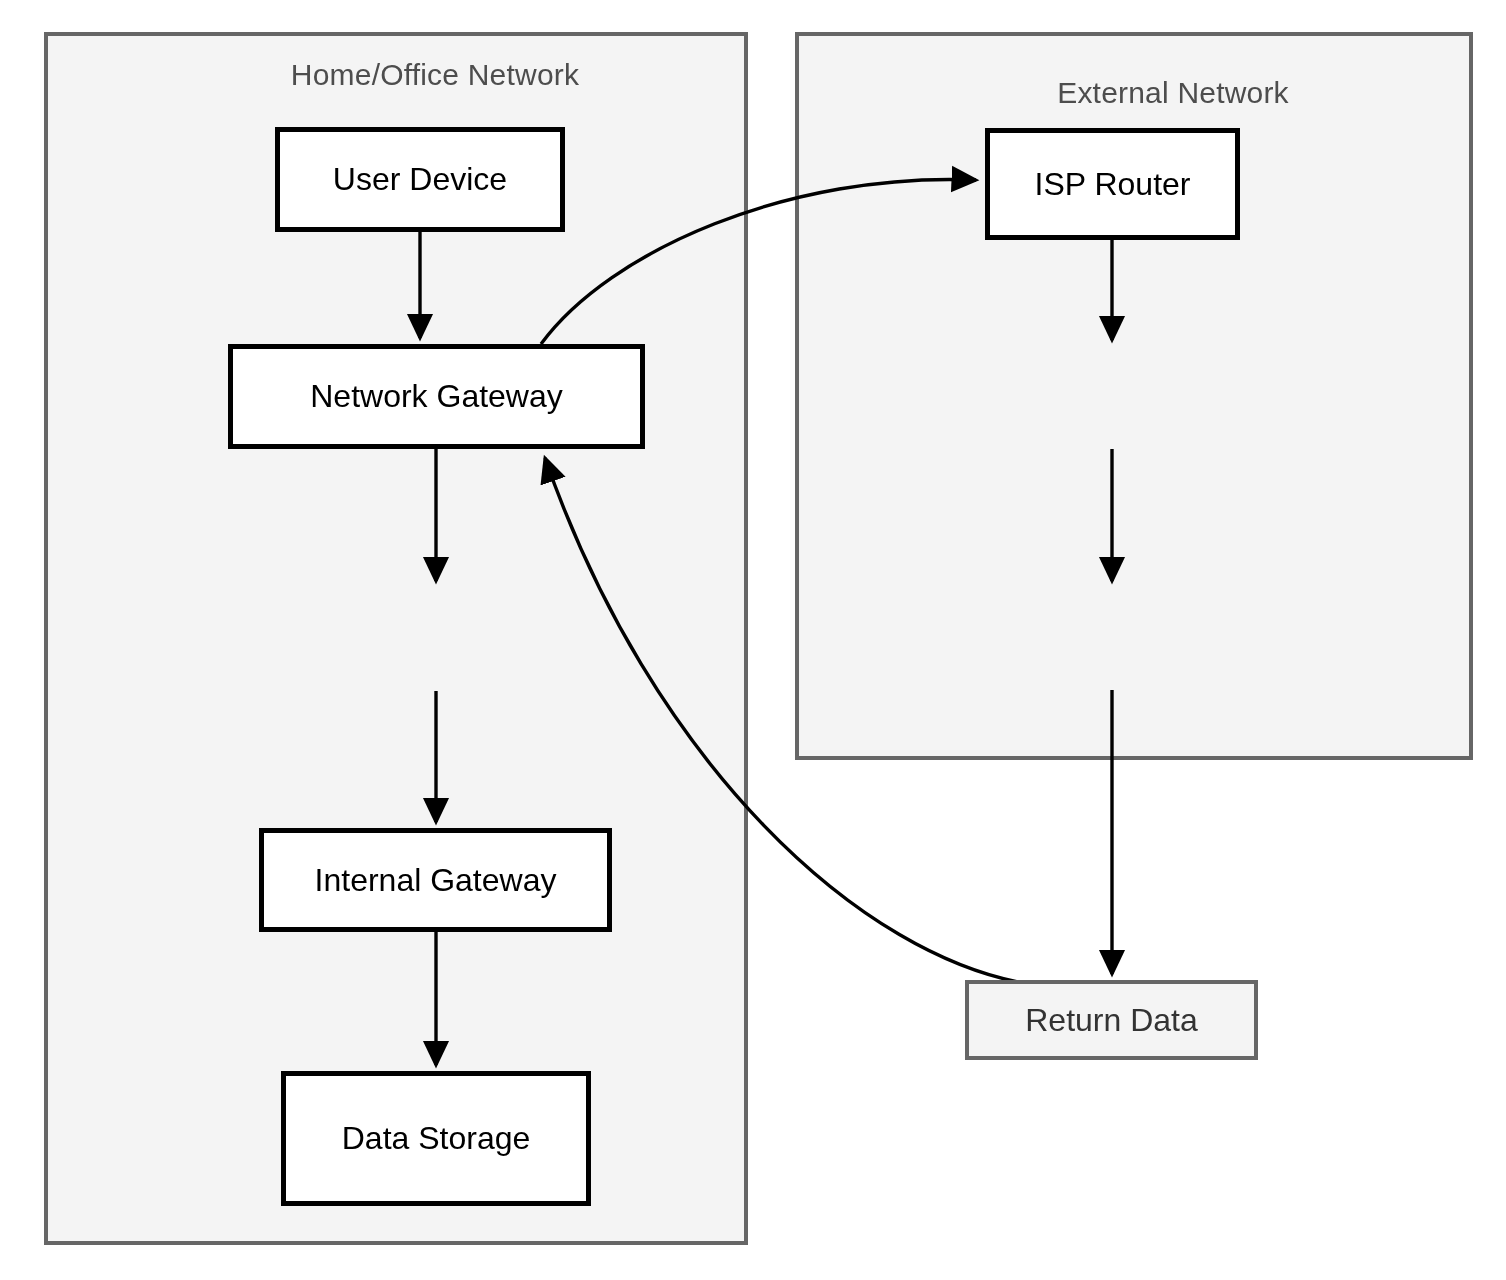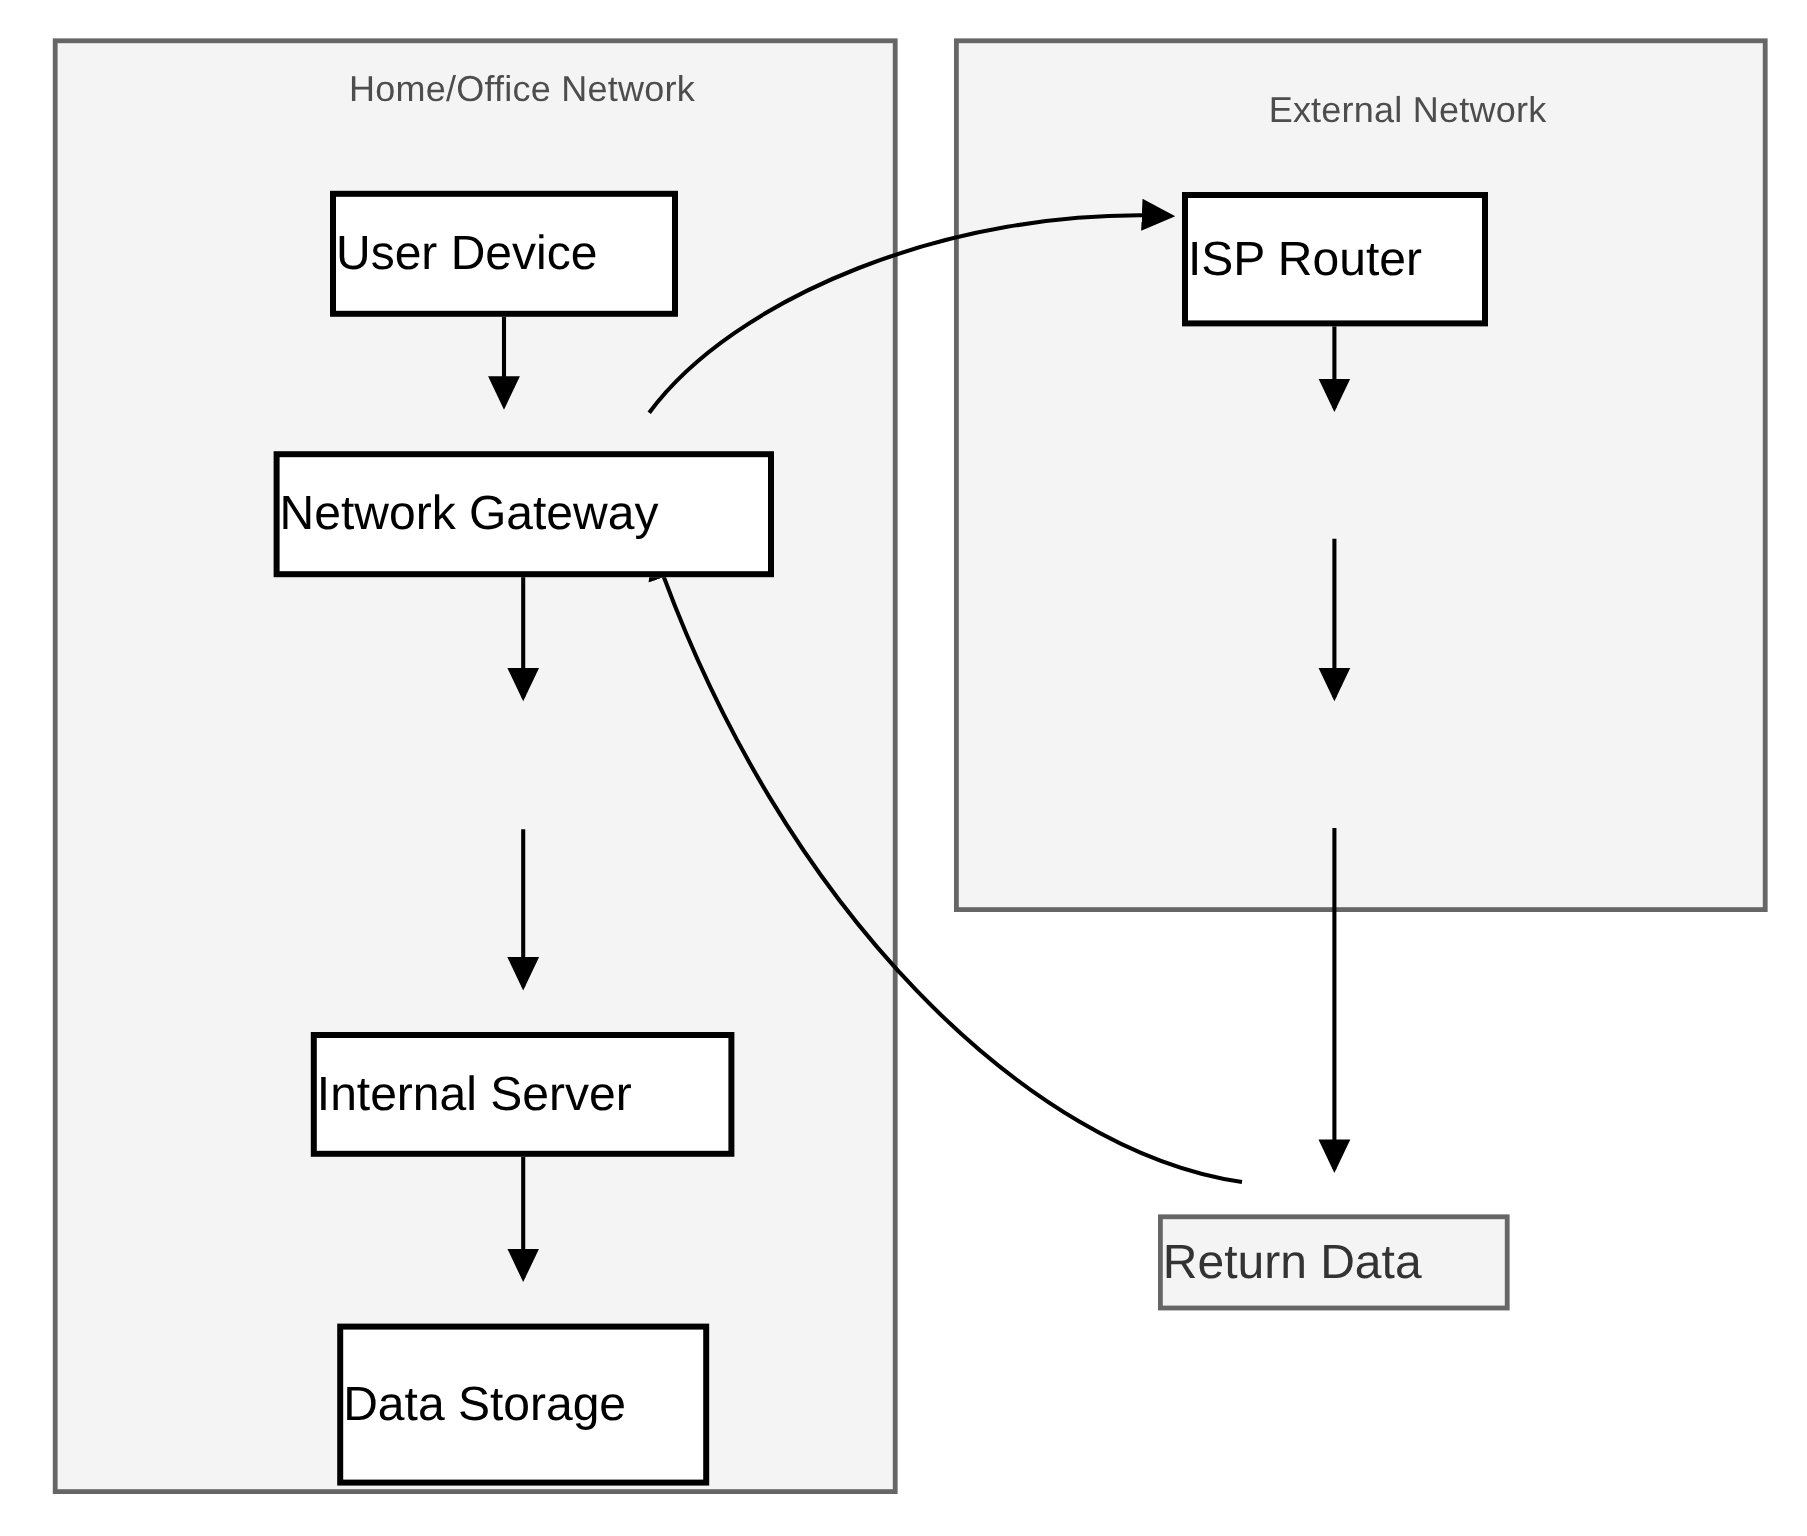--- a/index.html
+++ b/index.html
@@ -36,26 +36,25 @@
     white-space: nowrap;
     padding-left: 39px;
   }
   .node {
     position: absolute;
     box-sizing: border-box;
     background: #ffffff;
     border: 5px solid #000000;
     display: flex;
     align-items: center;
-    justify-content: flex-start;
+    justify-content: center;
     color: #000000;
-    font-size: 40px;
+    font-size: 32px;
     font-family: "Liberation Sans", sans-serif;
     white-space: nowrap;
-    margin-top: 32px;
   }
   .node.muted {
     background: #f4f4f4;
     border: 4px solid #666666;
     color: #333333;
   }
   #edges {
     position: absolute;
     left: 0;
     top: 0;
@@ -96,21 +95,21 @@
       </g>
   </svg>
 
   <div class="node" id="node-user-device" style="left: 275px; top: 127px; width: 290px; height: 105px;">
     <span>User Device</span>
   </div>
   <div class="node" id="node-network-gateway" style="left: 228px; top: 344px; width: 417px; height: 105px;">
     <span>Network Gateway</span>
   </div>
   <div class="node" id="node-internal-server" style="left: 259px; top: 828px; width: 353px; height: 104px;">
-    <span>Internal Server</span>
+    <span>Internal Gateway</span>
   </div>
   <div class="node" id="node-data-storage" style="left: 281px; top: 1071px; width: 310px; height: 135px;">
     <span>Data Storage</span>
   </div>
   <div class="node" id="node-isp-router" style="left: 985px; top: 128px; width: 255px; height: 112px;">
     <span>ISP Router</span>
   </div>
   <div class="node muted" id="node-return-data" style="left: 965px; top: 980px; width: 293px; height: 80px;">
     <span>Return Data</span>
   </div>

